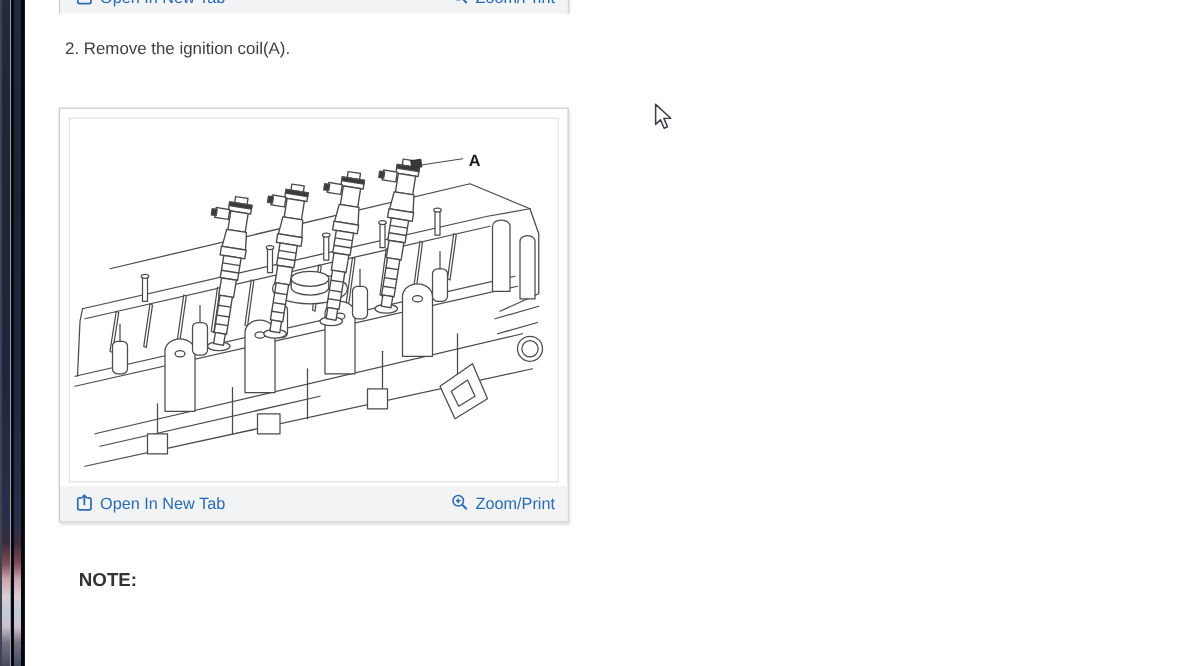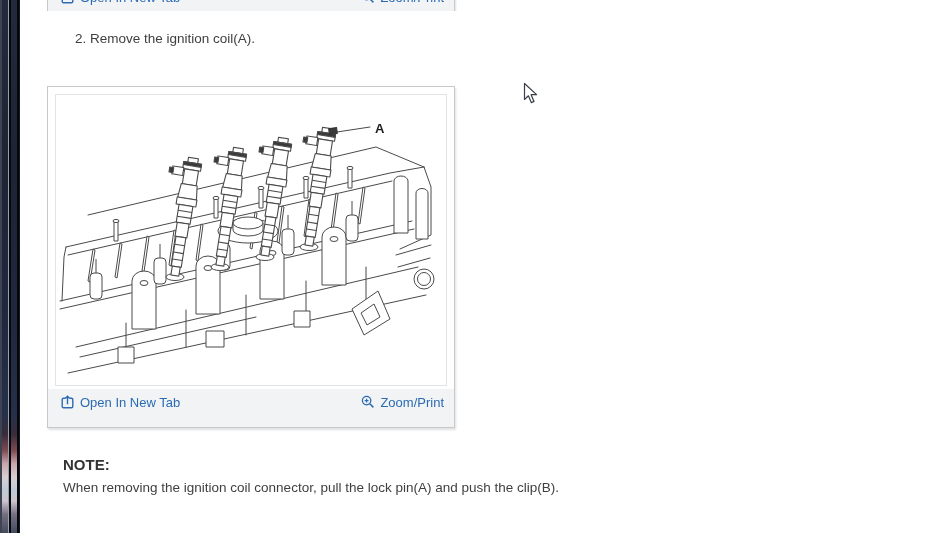--- a/index.html
+++ b/index.html
@@ -19,21 +19,21 @@
         rgba(0,0,0,0) 11px 17px, #05070c 17px 19px,
         #141824 19px 20px),
       linear-gradient(180deg,
         #232a3c 0%, #1d2433 30%, #202840 60%, #27304a 78%,
         #3a2c3a 81.5%, #7e4a52 84.5%, #caa6aa 87%, #d9ced2 89.5%,
         #bfcad8 92%, #cfc3cd 94%, #756f82 96.5%, #444a5f 100%);
   }
 
   .step-text{
     position:absolute; left:52px; top:30px;
-    font-size:13.5px; line-height:17px; color:#3f3f3f;margin-left:23px;
+    font-size:13.5px; line-height:17px; color:#3f3f3f;
   }
 
   
   .figure-card{
     background:#fff;
     border:1px solid #c9c9c9;
     box-shadow:1px 2px 2px rgba(0,0,0,.12);
     width:406px;
     box-sizing:content-box;
   }
@@ -41,21 +41,21 @@
     margin:7px 7px 3px 7px;
     height:290px;
     border:1px solid #e3e3e3;
     background:#fff;
     overflow:hidden;
   }
   .link-bar{
     height:26px;
     background:#f2f3f5;
     display:flex; align-items:center; justify-content:space-between;
-    padding:0 10px 12px 13px;
+    padding:0 10px 2px 13px;
   }
   .fig-link{
     display:flex; align-items:center; gap:5px;
     color:#2b6bb3; font-size:13px; cursor:pointer; white-space:nowrap;
   }
   .fig-link svg{flex:0 0 auto;}
 
   .card-main{position:absolute; left:47px; top:86px;}
 
   
@@ -256,20 +256,19 @@
           <path d="M5.6,3.7 V7.5 M3.7,5.6 H7.5" stroke="#2b6bb3" stroke-width="1.2" fill="none"></path>
           <path d="M8.8,8.8 L12.4,12.4" stroke="#2b6bb3" stroke-width="1.5" fill="none"></path>
         </svg>
         <span>Zoom/Print</span>
       </span>
     </div>
   </div>
 
   <div class="note-block">
     <div class="note-label">NOTE:</div>
-    <div class="note-text">When removing the ignition coil connector, pull the lock pin(A) and push the clip(B).</div>
   </div>
 
   <svg class="cursor" width="18" height="23" viewBox="0 0 18 23">
     <path d="M1.5,1.5 L1.5,17.5 L5.4,13.8 L8.3,20.6 L11,19.4 L8.1,12.7 L13.6,12.6 Z" fill="#ffffff" stroke="#3a3f4a" stroke-width="1.2" stroke-linejoin="round"></path>
   </svg>
 
 </div>
 
 </body></html>

